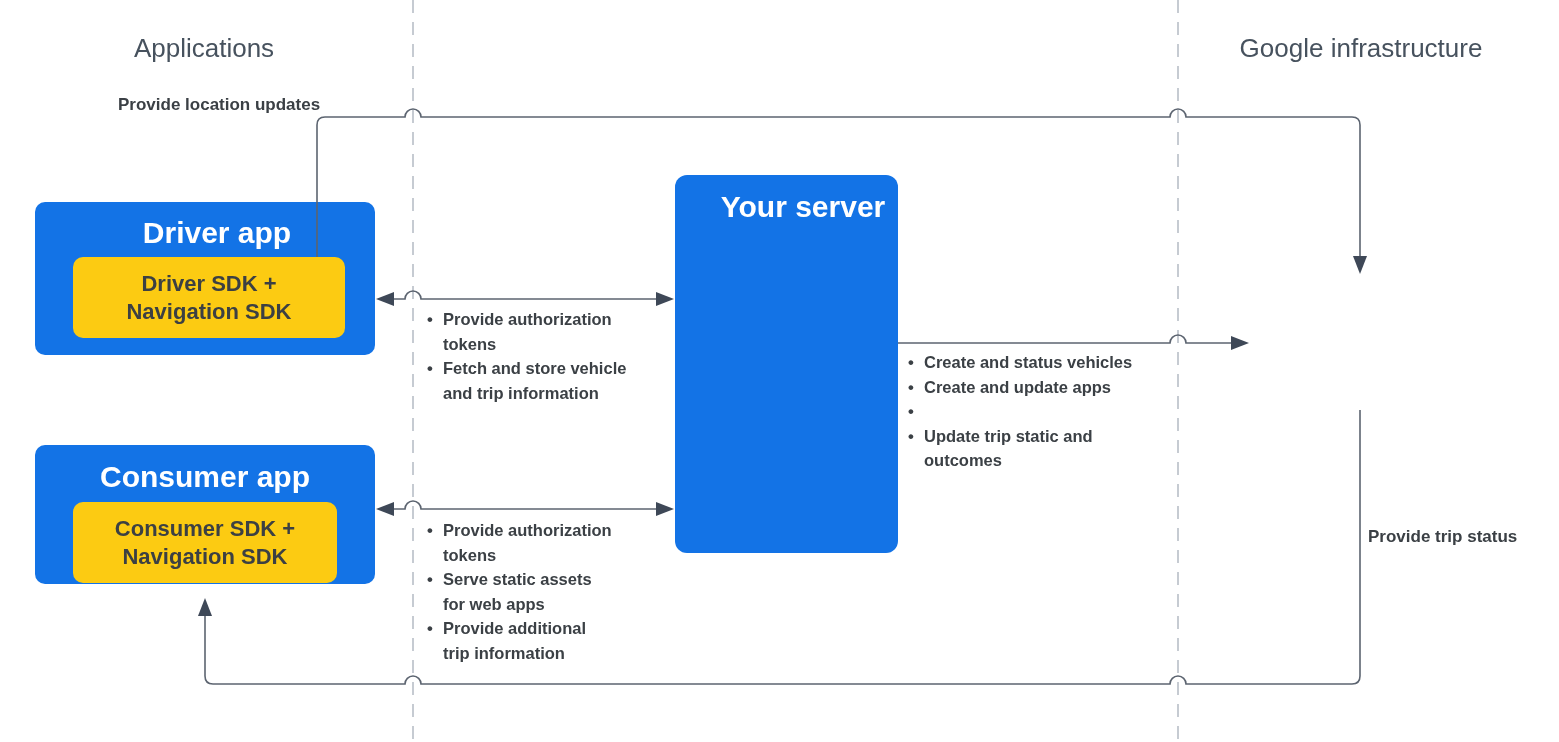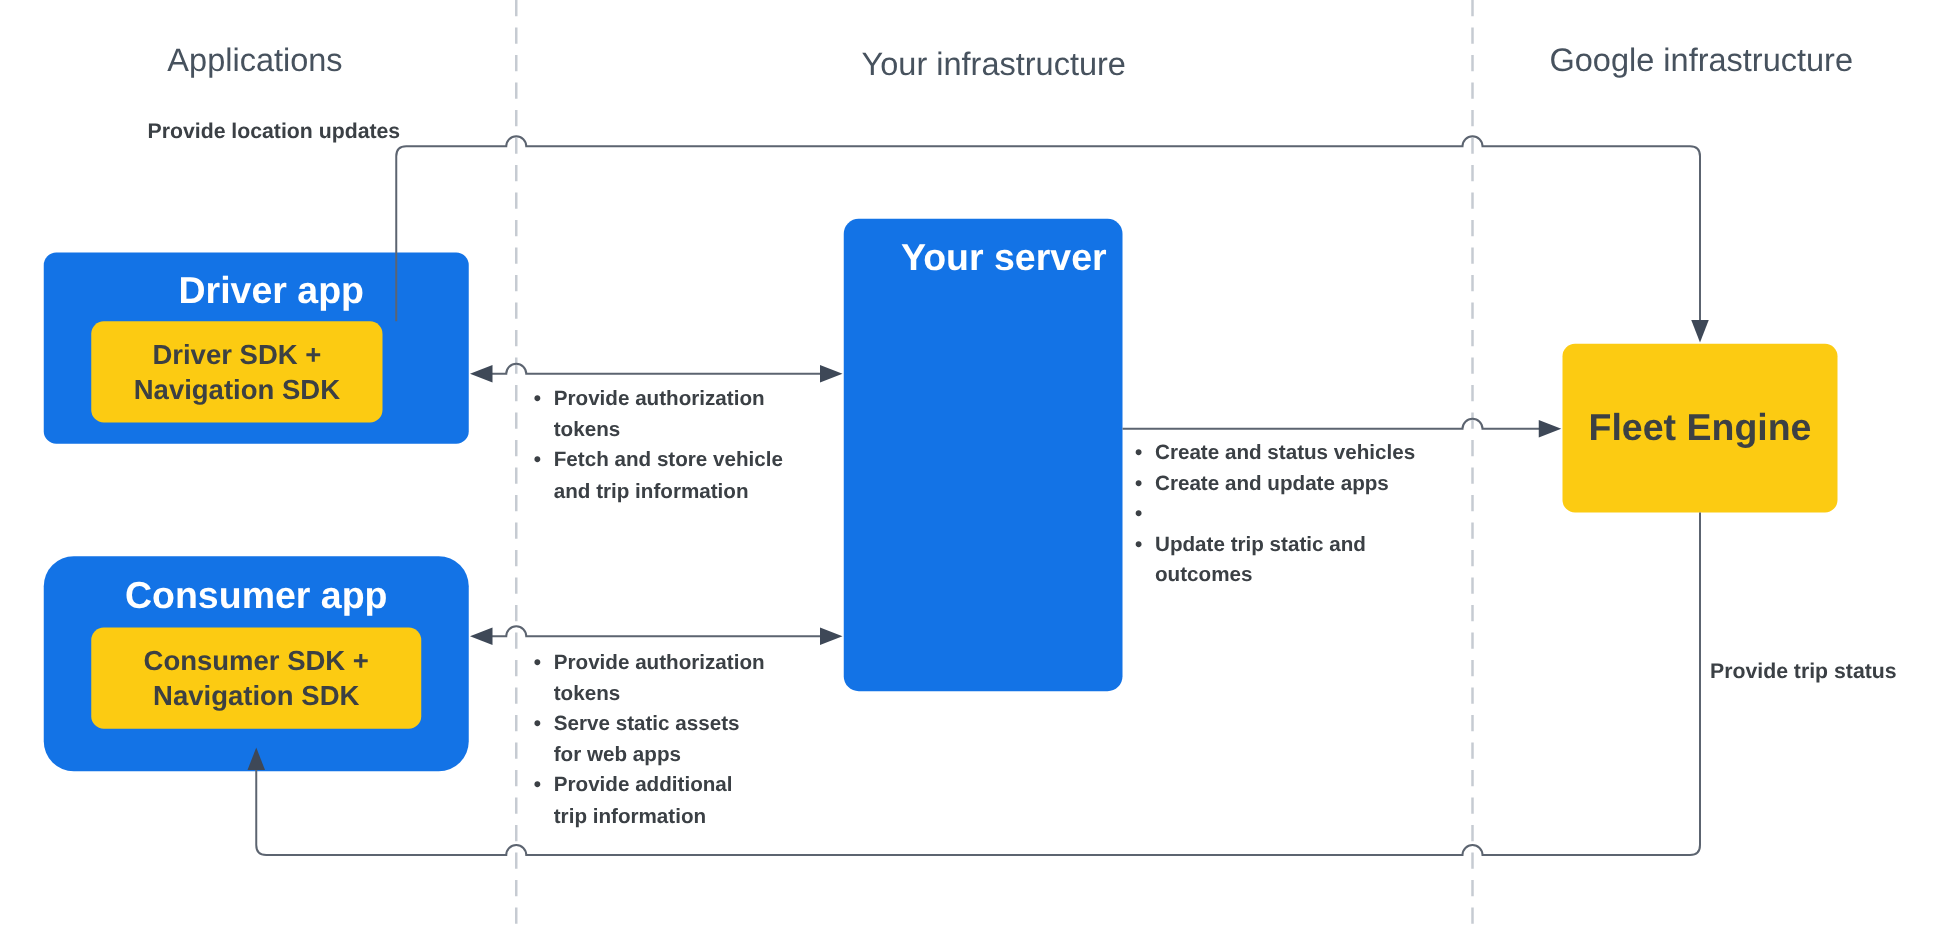--- a/index.html
+++ b/index.html
@@ -35,23 +35,23 @@
     text-align:center;font-size:30px;font-weight:700;color:var(--box-title);
     line-height:36px;
   }
   .sdk-box{
     position:absolute;background:var(--yellow);border-radius:10px;
     display:flex;align-items:center;justify-content:center;text-align:center;
     font-size:22px;font-weight:700;color:#3C4043;line-height:28px;white-space:pre-line;
   }
   #driver-app{left:35px;top:202px;width:340px;height:153px;}
   #driver-app .node-title{padding-top:13px;margin-left:24px;}
-  #driver-app .sdk-box{left:38px;top:55px;width:233px;height:81px;}
+  #driver-app .sdk-box{left:38px;top:55px;width:272px;height:81px;}
 
-  #consumer-app{left:35px;top:445px;width:340px;height:172px;border-radius:24px;}
+  #consumer-app{left:35px;top:445px;width:340px;height:139px;}
   #consumer-app .node-title{padding-top:14px;}
   #consumer-app .sdk-box{left:38px;top:57px;width:264px;height:81px;}
 
   #your-server{left:675px;top:175px;width:223px;height:378px;border-radius:12px;}
   #your-server .node-title{padding-top:14px;margin-left:33px;}
 
   #fleet-engine{
     left:1250px;top:275px;width:220px;height:135px;border-radius:10px;
     display:flex;align-items:center;justify-content:center;
     font-size:30px;font-weight:700;color:#3C4043;
@@ -72,42 +72,38 @@
 <body>
 
 <div id="canvas">
 
   <svg class="layer">
     <line x1="413" y1="0" x2="413" y2="742" stroke="var(--divider)" stroke-width="2" stroke-dasharray="13 9"></line>
     <line x1="1178" y1="0" x2="1178" y2="742" stroke="var(--divider)" stroke-width="2" stroke-dasharray="13 9"></line>
   </svg>
 
   <div class="lane-header" style="left:204px;top:33px;">Applications</div>
-  <div class="lane-header" style="left:795px;top:36px;">Your infrastructure</div>
   <div class="lane-header" style="left:1361px;top:33px;">Google infrastructure</div>
 
   <div class="node blue" id="driver-app">
     <div class="node-title">Driver app</div>
     <div class="sdk-box">Driver SDK +
 Navigation SDK</div>
   </div>
 
   <div class="node blue" id="consumer-app">
     <div class="node-title">Consumer app</div>
     <div class="sdk-box">Consumer SDK +
 Navigation SDK</div>
   </div>
 
   <div class="node blue" id="your-server">
     <div class="node-title">Your server</div>
   </div>
 
-  <div class="node yellow-box" id="fleet-engine">
-    <span>Fleet Engine</span>
-  </div>
 
   <svg class="layer">
     <g stroke="var(--line)" stroke-width="1.6" fill="none">
       <path d="M 317 257 L 317 125 Q 317 117 325 117 L 405 117 A 8 8 0 0 1 421 117
                L 1170 117 A 8 8 0 0 1 1186 117 L 1352 117 Q 1360 117 1360 125 L 1360 256"></path>
       <polygon points="1360,274 1353,256 1367,256" fill="var(--arrow)" stroke="none"></polygon>
     </g>
 
     <g stroke="var(--line)" stroke-width="1.6" fill="none">
       <path d="M 392 299 L 405 299 A 8 8 0 0 1 421 299 L 658 299"></path>

